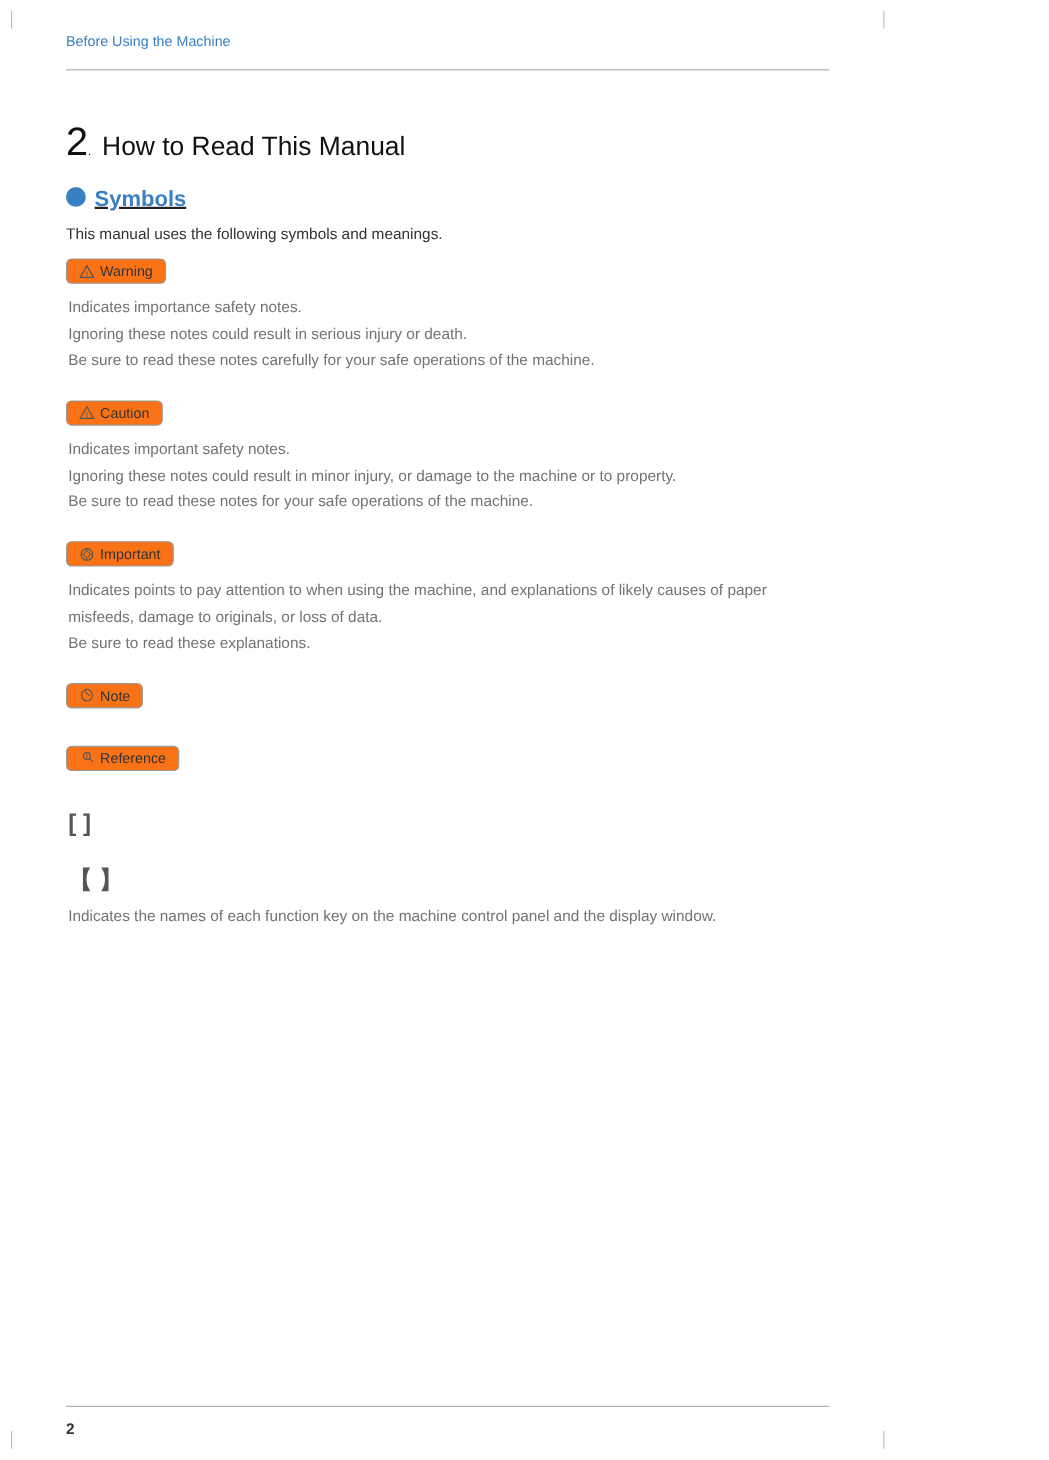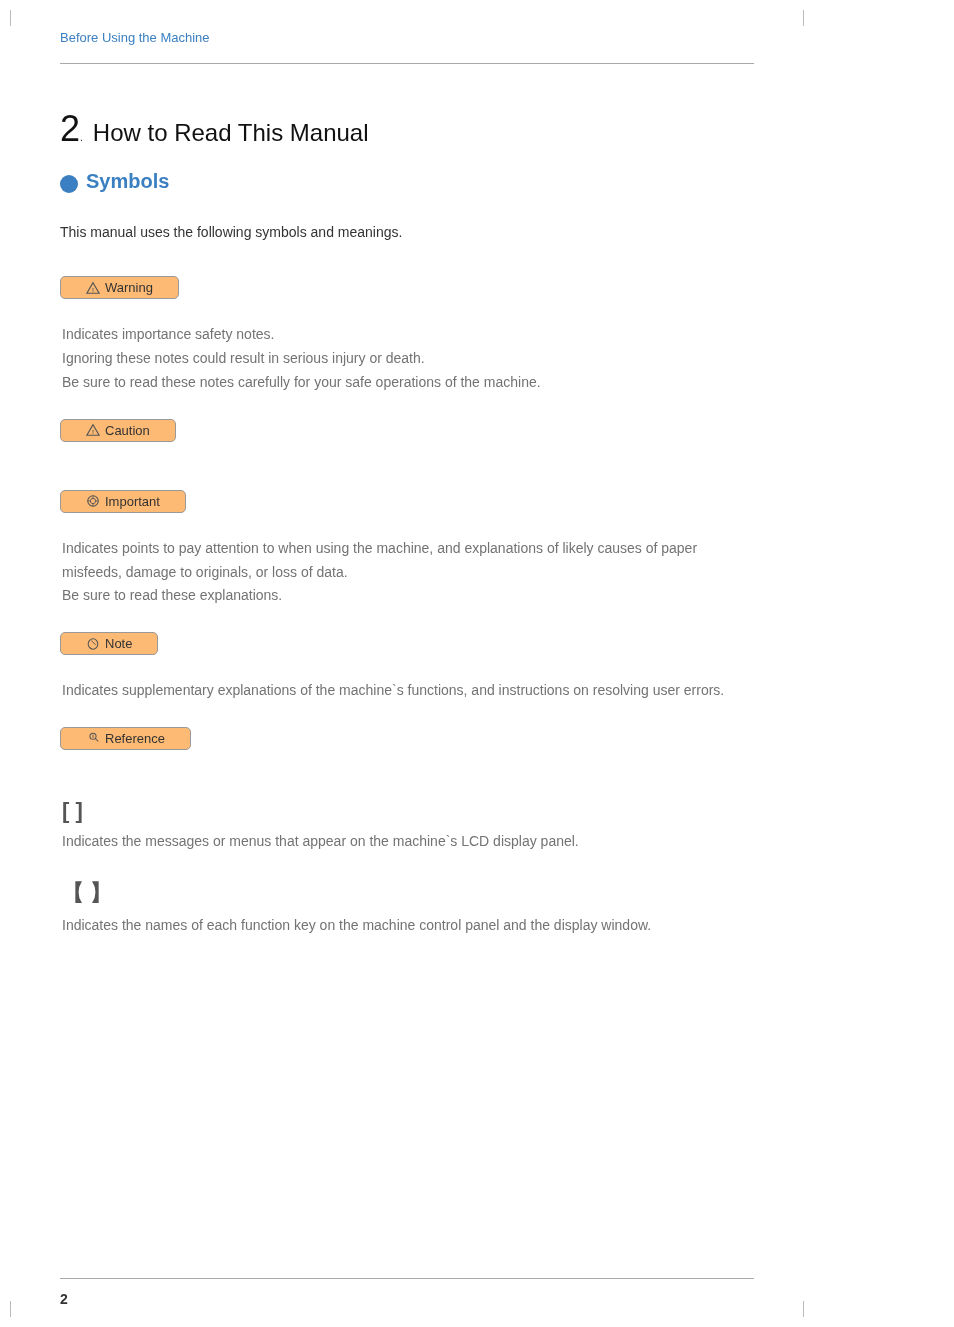--- a/index.html
+++ b/index.html
@@ -76,61 +76,62 @@
       font-weight: normal;
       color: #111;
       margin: 24px 0 20px 0;
       display: flex;
       align-items: baseline;
       gap: 6px;
     }
 
     .section-heading {
       display: flex;
-      align-items: flex-end;
+      align-items: flex-start;
       gap: 8px;
-      margin-bottom: 28px;
+      margin-bottom: 8px;
+      text-decoration: underline;
     }
 
     .section-dot {
       width: 18px;
       height: 18px;
       background: #3a7fc1;
       border-radius: 50%;
       flex-shrink: 0;
     }
 
     .section-title {
       font-size: 20px;
       color: #3a7fc1;
       font-weight: bold;
     }
 
     .intro-text {
       font-size: 14px;
       color: #333;
-      margin-bottom: 33px;
+      margin-bottom: 12px;
       line-height: 1.6;
     }
 
     .symbol-block {
       margin-bottom: 24px;
     }
 
     .symbol-badge {
       display: inline-flex;
       align-items: center;
       gap: 5px;
       border: 1.5px solid #999;
       border-radius: 5px;
-      padding: 3px 25px;
+      padding: 3px 11px;
       font-size: 13px;
       color: #333;
-      margin-bottom: 24px;
-      background: #fdba74;
+      margin-bottom: 10px;
+      background: #f97316;
     }
 
     .symbol-badge svg {
       width: 14px;
       height: 14px;
     }
 
     .symbol-desc {
       font-size: 14px;
       color: #737373;
@@ -203,20 +204,25 @@
     </div>
 
     <div class="symbol-block">
       <div class="symbol-badge">
         <svg viewBox="0 0 16 16">
           <polygon points="8,2 15,14 1,14" fill="none" stroke="#555" stroke-width="1.3"></polygon>
           <text x="8" y="12.5" text-anchor="middle" font-size="7" fill="#555" font-weight="bold">!</text>
         </svg>
         <span>Caution</span>
       </div>
+      <div class="symbol-desc">
+        <span>Indicates important safety notes.</span><br>
+        <span>Ignoring these notes could result in minor injury, or damage to the machine or to property.</span><br>
+        <span> Be sure to read these notes for your safe operations of the machine.</span>
+      </div>
     </div>
 
     <div class="symbol-block">
       <div class="symbol-badge">
         <svg viewBox="0 0 16 16">
           <circle cx="8" cy="8" r="6" fill="none" stroke="#555" stroke-width="1.2"></circle>
           <circle cx="8" cy="8" r="3" fill="none" stroke="#555" stroke-width="1"></circle>
           <line x1="8" y1="2" x2="8" y2="5" stroke="#555" stroke-width="1"></line>
           <line x1="8" y1="11" x2="8" y2="14" stroke="#555" stroke-width="1"></line>
           <line x1="2" y1="8" x2="5" y2="8" stroke="#555" stroke-width="1"></line>
@@ -232,39 +238,35 @@
 
     <div class="symbol-block">
       <div class="symbol-badge">
         <svg viewBox="0 0 16 16">
           <ellipse cx="8" cy="8" rx="5.5" ry="6" fill="none" stroke="#555" stroke-width="1.2"></ellipse>
           <line x1="6" y1="4" x2="11" y2="9" stroke="#555" stroke-width="1.1"></line>
           <line x1="5" y1="12" x2="7" y2="14" stroke="#555" stroke-width="1.1"></line>
         </svg>
         <span>Note</span>
       </div>
-      <div class="symbol-desc">
-        <span>Indicates supplementary explanations of the machine`s functions, and instructions on resolving user errors.</span>
-      </div>
     </div>
 
     <div class="symbol-block">
       <div class="symbol-badge">
         <svg viewBox="0 0 16 16">
           <circle cx="8" cy="6" r="3.5" fill="none" stroke="#555" stroke-width="1.2"></circle>
           <line x1="10.5" y1="8.5" x2="14" y2="12" stroke="#555" stroke-width="1.2"></line>
           <line x1="8" y1="4" x2="8" y2="8" stroke="#555" stroke-width="1"></line>
         </svg>
         <span>Reference</span>
       </div>
     </div>
 
     <div class="symbol-block" style="margin-top: 10px;">
       <div class="bracket-symbol">[    ]</div>
-      <div class="symbol-desc">Indicates the messages or menus that appear on the machine`s LCD display panel.</div>
     </div>
 
     <div class="symbol-block" style="margin-top: 10px;">
       <div class="bracket-symbol-full">【   】</div>
       <div class="symbol-desc">Indicates the names of each function key on the machine control panel and the display window.</div>
     </div>
 
   </div>
 
   <div style="position:absolute;bottom:0;left:0;right:0;">

